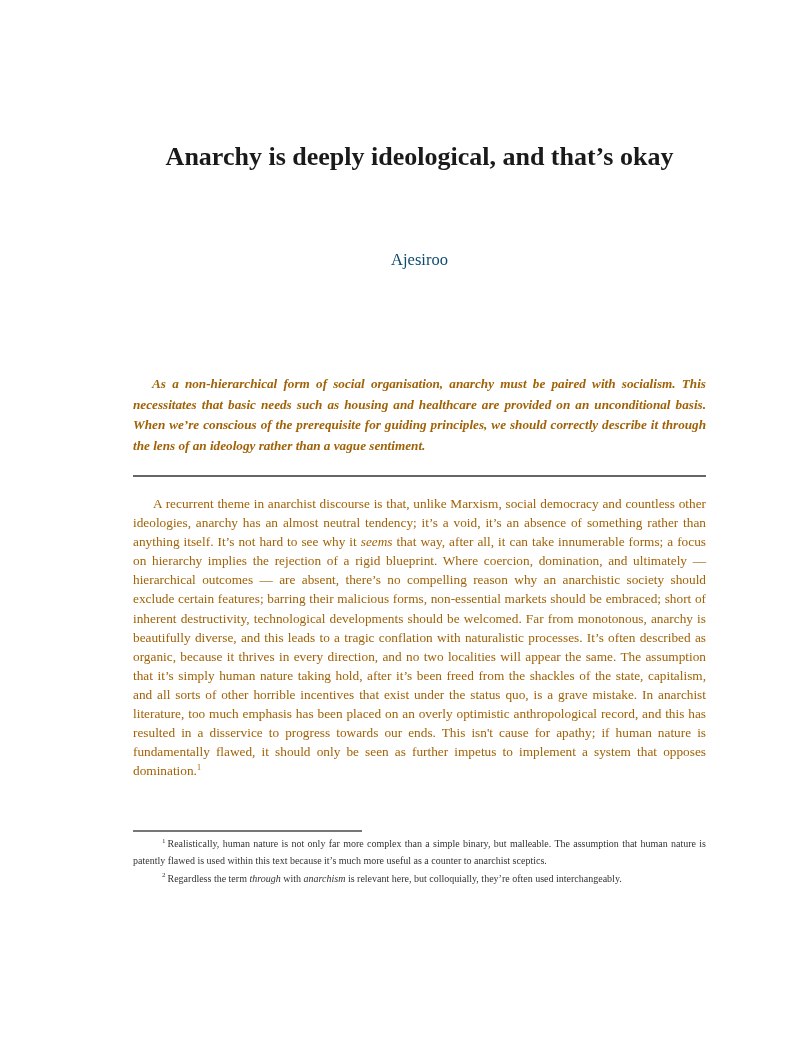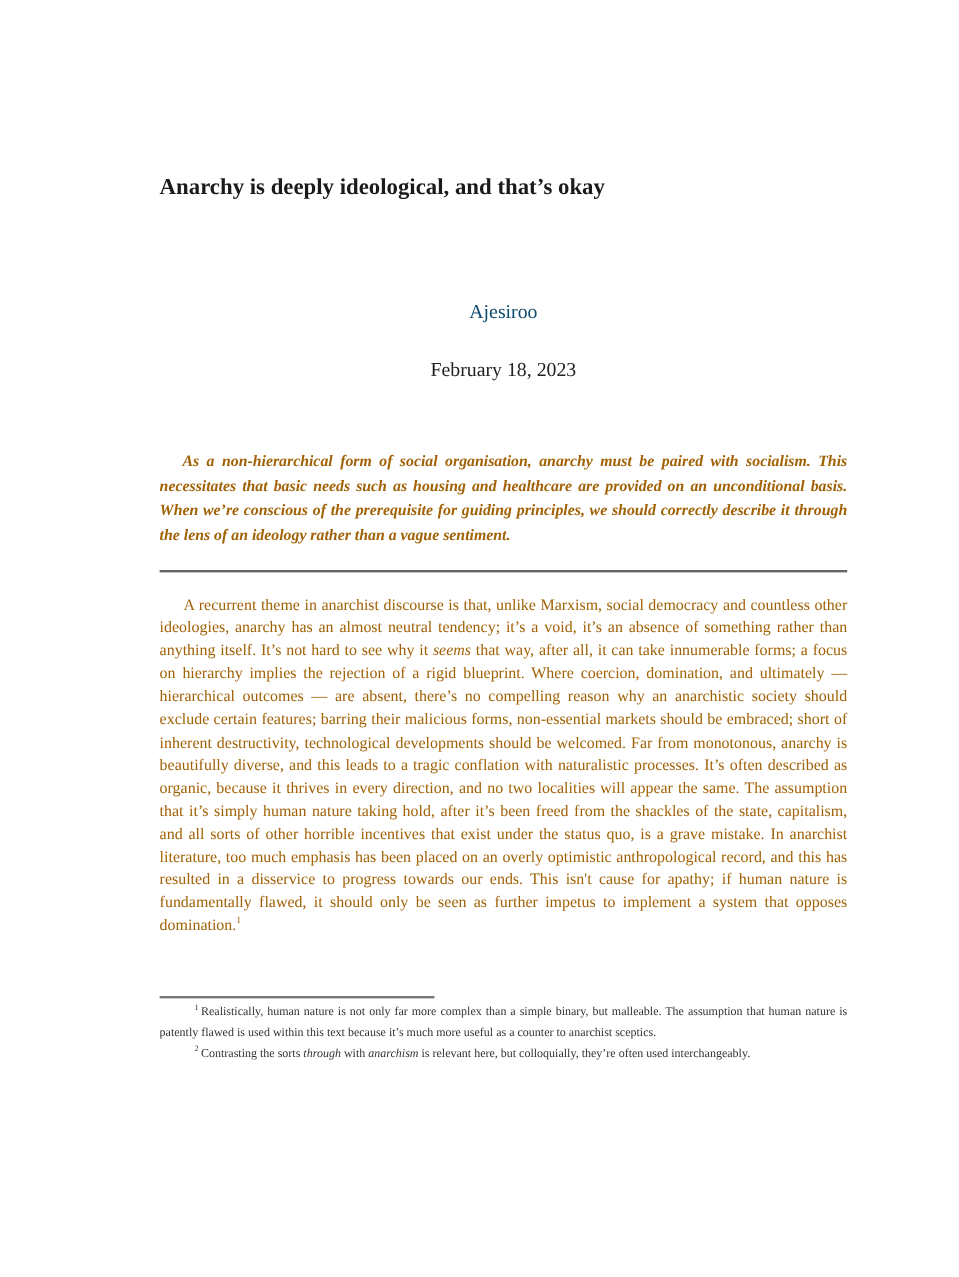--- a/index.html
+++ b/index.html
@@ -20,23 +20,23 @@
       left: 0; top: 0;
       width: 799px;
       height: 1064px;
       background: #ffffff;
     }
     .title {
       position: absolute;
       left: 133px;
       width: 573px;
       top: 141px;
-      text-align: left;
+      text-align: center;
       font-weight: bold;
-      font-size: 19px;
+      font-size: 26px;
       line-height: 31px;
       color: #1a1a1a;
       margin: 0;
     }
     .author {
       position: absolute;
       left: 133px;
       width: 573px;
       top: 250px;
       text-align: center;
@@ -127,30 +127,29 @@
   </style>
 </head>
 <body>
 
 <div class="page">
 
   <h1 class="title">Anarchy is deeply ideological, and that’s okay</h1>
 
   <div class="author">Ajesiroo</div>
 
-  <div class="date">February 18, 2023</div>
 
   <p class="abstract">As a non-hierarchical form of social organisation, anarchy must be paired with socialism. This necessitates that basic needs such as housing and healthcare are provided on an unconditional basis. When we’re conscious of the prerequisite for guiding principles, we should correctly describe it through the lens of an ideology rather than a vague sentiment.</p>
 
   <div class="rule-top"></div>
 
   <div class="body-text">
     <p><span>A recurrent theme in anarchist discourse is that, unlike Marxism, social democracy and countless other ideologies, anarchy has an almost neutral tendency; it’s a void, it’s an absence of something rather than anything itself. It’s not hard to see why it </span><em>seems</em><span> that way, after all, it can take innumerable forms; a focus on hierarchy implies the rejection of a rigid blueprint. Where coercion, domination, and ultimately — hierarchical outcomes — are absent, there’s no compelling reason why an anarchistic society should exclude certain features; barring their malicious forms, non-essential markets should be embraced; short of inherent destructivity, technological developments should be welcomed. Far from monotonous, anarchy is beautifully diverse, and this leads to a tragic conflation with naturalistic processes. It’s often described as organic, because it thrives in every direction, and no two localities will appear the same. The assumption that it’s simply human nature taking hold, after it’s been freed from the shackles of the state, capitalism, and all sorts of other horrible incentives that exist under the status quo, is a grave mistake. In anarchist literature, too much emphasis has been placed on an overly optimistic anthropological record, and this has resulted in a disservice to progress towards our ends. This isn't cause for apathy; if human nature is fundamentally flawed, it should only be seen as further impetus to implement a system that opposes domination.</span><sup>1</sup></p>
   </div>
 
   <div class="rule-foot"></div>
 
   <div class="footnotes">
     <p><span class="fn-mark">1</span><span>Realistically, human nature is not only far more complex than a simple binary, but malleable. The assumption that human nature is patently flawed is used within this text because it’s much more useful as a counter to anarchist sceptics.</span></p>
-    <p><span class="fn-mark">2</span><span>Contrasting the sorts </span><em>through</em><span> with </span><em>anarchism</em><span> is relevant here, but colloquially, they’re often used interchangeably.</span></p>
+    <p><span class="fn-mark">2</span><span>Regardless the term </span><em>through</em><span> with </span><em>anarchism</em><span> is relevant here, but colloquially, they’re often used interchangeably.</span></p>
   </div>
 
 </div>
 
 </body></html>

